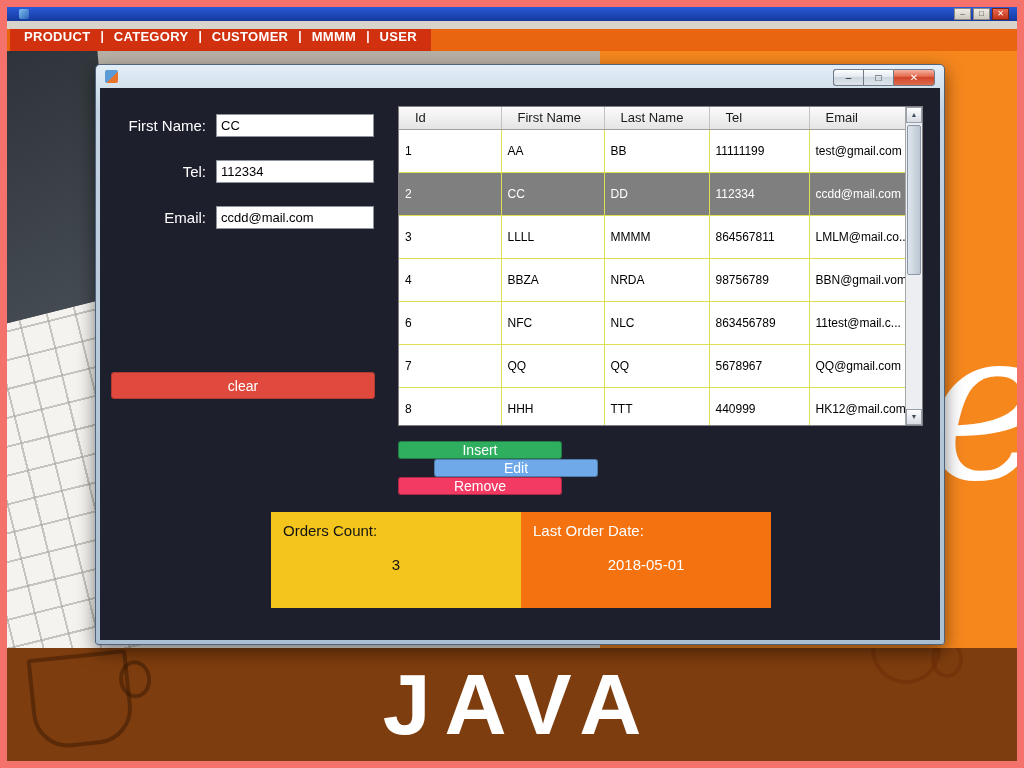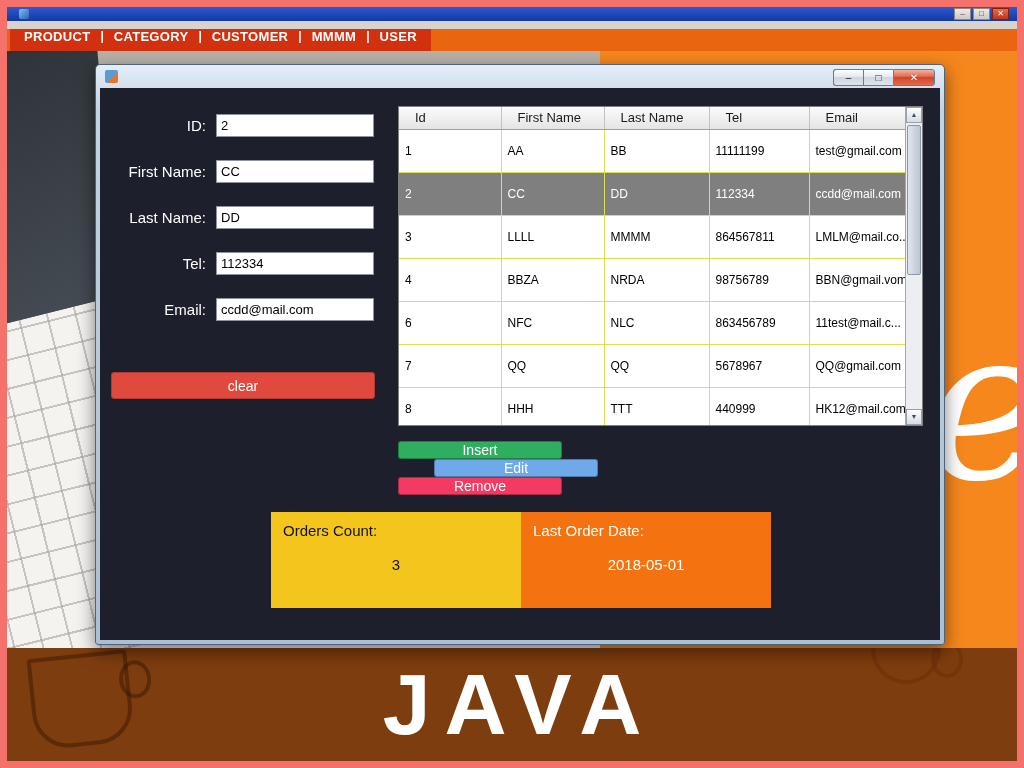--- a/index.html
+++ b/index.html
@@ -166,30 +166,22 @@
     <div class="dlg-controls">
       <div class="dlg-btn">–</div>
       <div class="dlg-btn">□</div>
       <div class="dlg-btn dlg-close">✕</div>
     </div>
 
     <div class="dlg-content" style="background: rgb(29, 31, 45);"></div>
 
     <div class="form">
         <div class="form-row">
-          <span class="form-label">ID:</span>
-          <input class="form-input" value="2" style="">
-        </div>
-        <div class="form-row">
           <span class="form-label">First Name:</span>
           <input class="form-input" value="CC" style="">
-        </div>
-        <div class="form-row">
-          <span class="form-label">Last Name:</span>
-          <input class="form-input" value="DD" style="">
         </div>
         <div class="form-row">
           <span class="form-label">Tel:</span>
           <input class="form-input" value="112334" style="">
         </div>
         <div class="form-row">
           <span class="form-label">Email:</span>
           <input class="form-input" value="ccdd@mail.com" style="">
         </div>
       </div>

